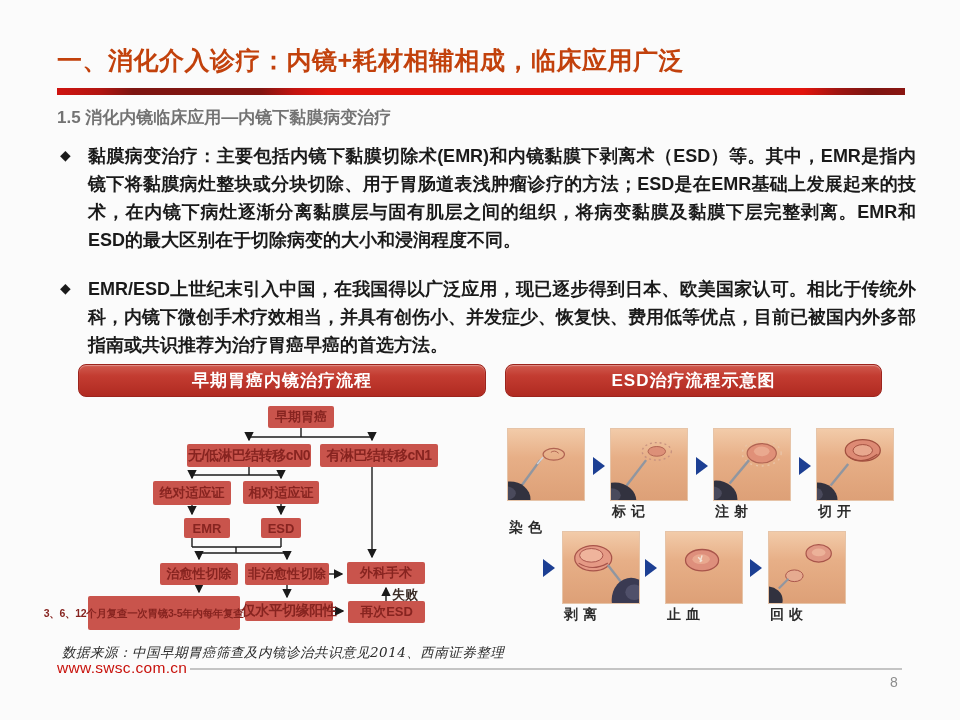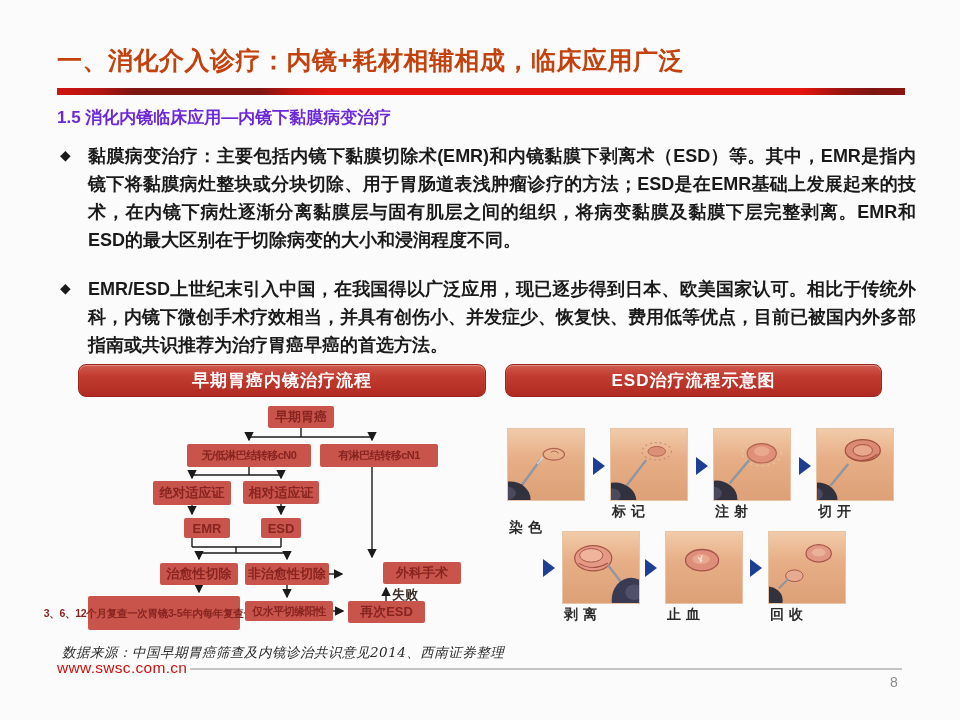--- a/index.html
+++ b/index.html
@@ -19,21 +19,21 @@
     white-space:nowrap;
   }
   .title-bar{
     position:absolute;left:57px;top:88px;width:848px;height:7px;
     background:linear-gradient(90deg,
       #cf1410 0%, #b31511 5%, #7d1511 9%, #821511 24%, #c21410 28%,
       #e2140d 32%, #e2140d 88%, #a11511 92%, #7d1511 96%, #8a1511 100%);
   }
   .subtitle{
     position:absolute;left:57px;top:106px;width:870px;
-    font-size:17px;font-weight:bold;color:#6d28d9;
+    font-size:17px;font-weight:bold;color:#737373;
   }
   
   .bullets{position:absolute;left:60px;top:142px;width:856px;}
   .bullet{display:flex;margin-bottom:21px;}
   .bullet .diamond{
     flex:0 0 28px;font-size:14px;color:#1a1a1a;padding-top:5px;
   }
   .bullet .btext{
     flex:1;font-size:18px;font-weight:bold;color:#1a1a1a;
     line-height:28px;text-align:justify;
@@ -50,21 +50,21 @@
   .banner-left{left:78px;width:406px;}
   .banner-right{left:505px;width:375px;}
   
   .flowchart{position:absolute;left:75px;top:400px;width:430px;height:245px;}
   .flowchart svg.connectors{position:absolute;left:0;top:0;}
   .fbox{
     position:absolute;background:#c9544c;color:#872420;border-radius:2px;
     display:flex;align-items:center;justify-content:center;
     font-weight:bold;font-size:13px;text-align:center;white-space:nowrap;
   }
-  .fbox.small{font-size:11px;letter-spacing:-0.5px;}
+  .fbox.small{font-size:14px;letter-spacing:-0.5px;}
   .fbox.two-line{flex-direction:row;font-size:10.5px;line-height:14px;letter-spacing:-0.3px;}
   .fail-label{
     position:absolute;font-size:13px;font-weight:bold;color:#3c2e28;
   }
   
   .esd{position:absolute;left:505px;top:415px;width:402px;height:232px;}
   .panel{
     position:absolute;width:78px;height:73px;
     background:linear-gradient(180deg,#f2cba9 0%,#e7af87 40%,#dda077 100%);
     border:1px solid #e6c4a8;box-sizing:border-box;
@@ -156,21 +156,21 @@
 
     <div class="fbox" style="left:193px;top:6px;width:66px;height:22px;">早期胃癌</div>
     <div class="fbox small" style="left:112px;top:44px;width:124px;height:23px;">无/低淋巴结转移cN0</div>
     <div class="fbox small" style="left:245px;top:44px;width:118px;height:23px;">有淋巴结转移cN1</div>
     <div class="fbox" style="left:78px;top:81px;width:78px;height:24px;">绝对适应证</div>
     <div class="fbox" style="left:168px;top:81px;width:76px;height:23px;">相对适应证</div>
     <div class="fbox" style="left:94px;top:118px;width:46px;height:20px;margin-left:15px;">EMR</div>
     <div class="fbox" style="left:186px;top:118px;width:40px;height:20px;">ESD</div>
     <div class="fbox" style="left:85px;top:163px;width:78px;height:22px;">治愈性切除</div>
     <div class="fbox" style="left:170px;top:163px;width:84px;height:22px;">非治愈性切除</div>
-    <div class="fbox" style="left:272px;top:162px;width:78px;height:22px;margin-left:36px;">外科手术</div>
+    <div class="fbox" style="left:272px;top:162px;width:78px;height:22px;">外科手术</div>
     <div class="fbox two-line" style="left:13px;top:196px;width:152px;height:34px;">
       <span>3、6、12个月复查一次胃镜</span>
       <span>3-5年内每年复查一次胃镜</span>
     </div>
     <div class="fbox small" style="left:170px;top:201px;width:88px;height:20px;">仅水平切缘阳性</div>
     <div class="fbox" style="left:273px;top:201px;width:77px;height:22px;">再次ESD</div>
     <div class="fail-label" style="left:317px;top:186px;">失败</div>
   </div>
 
   <div class="esd">

